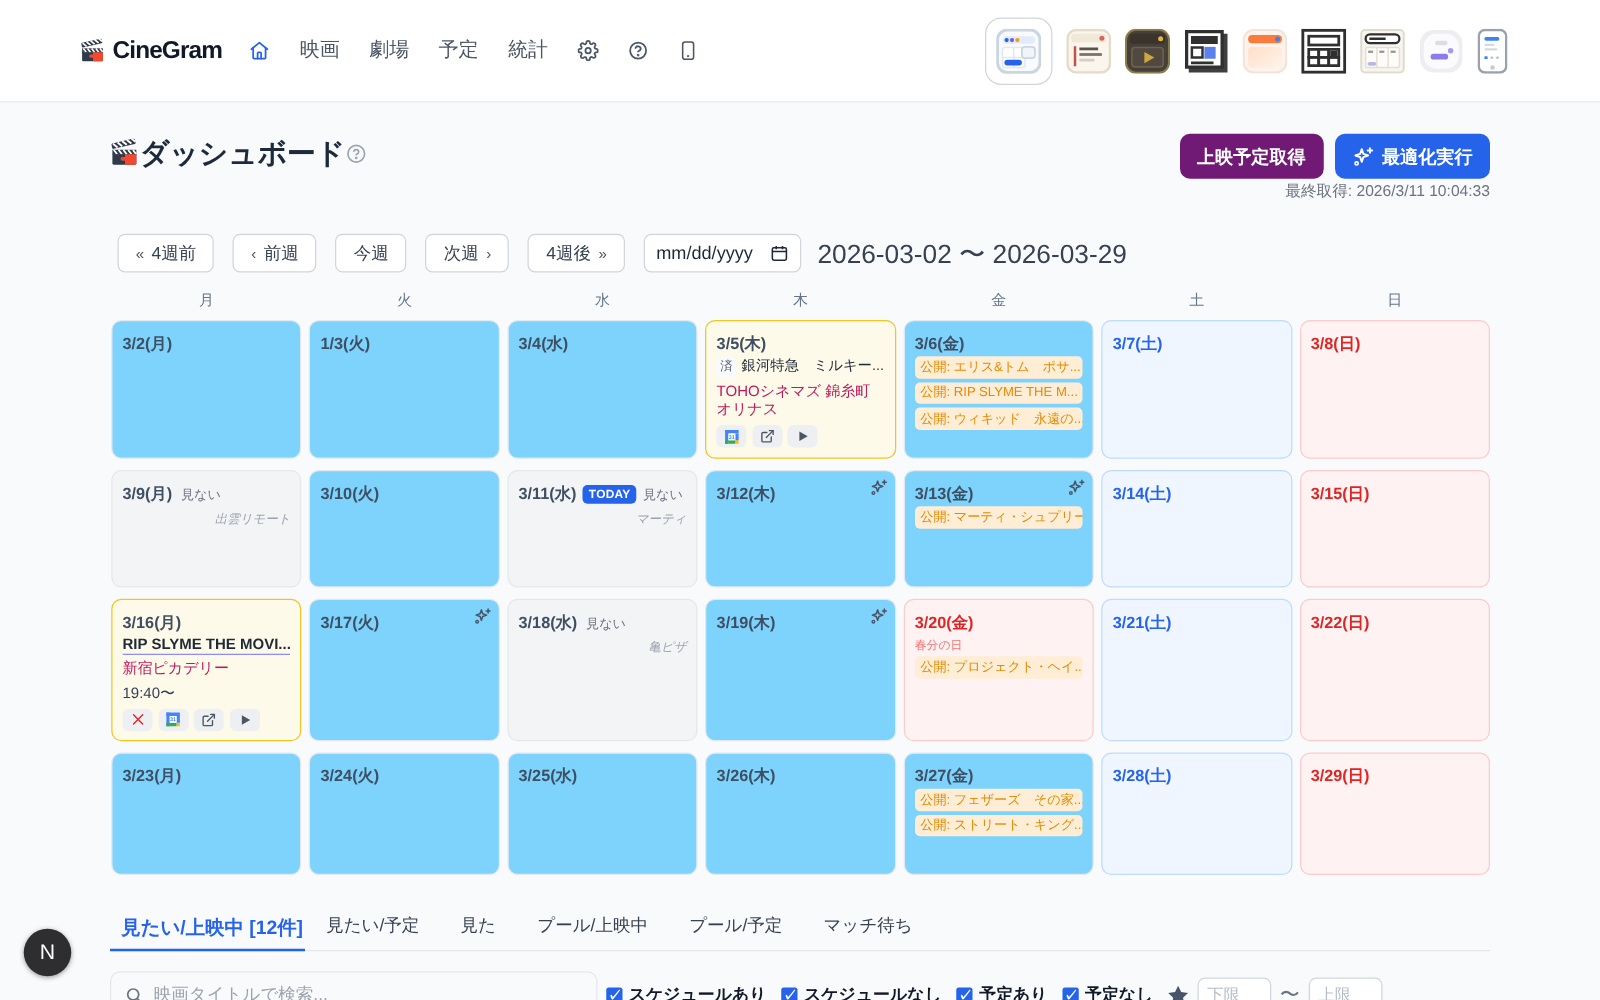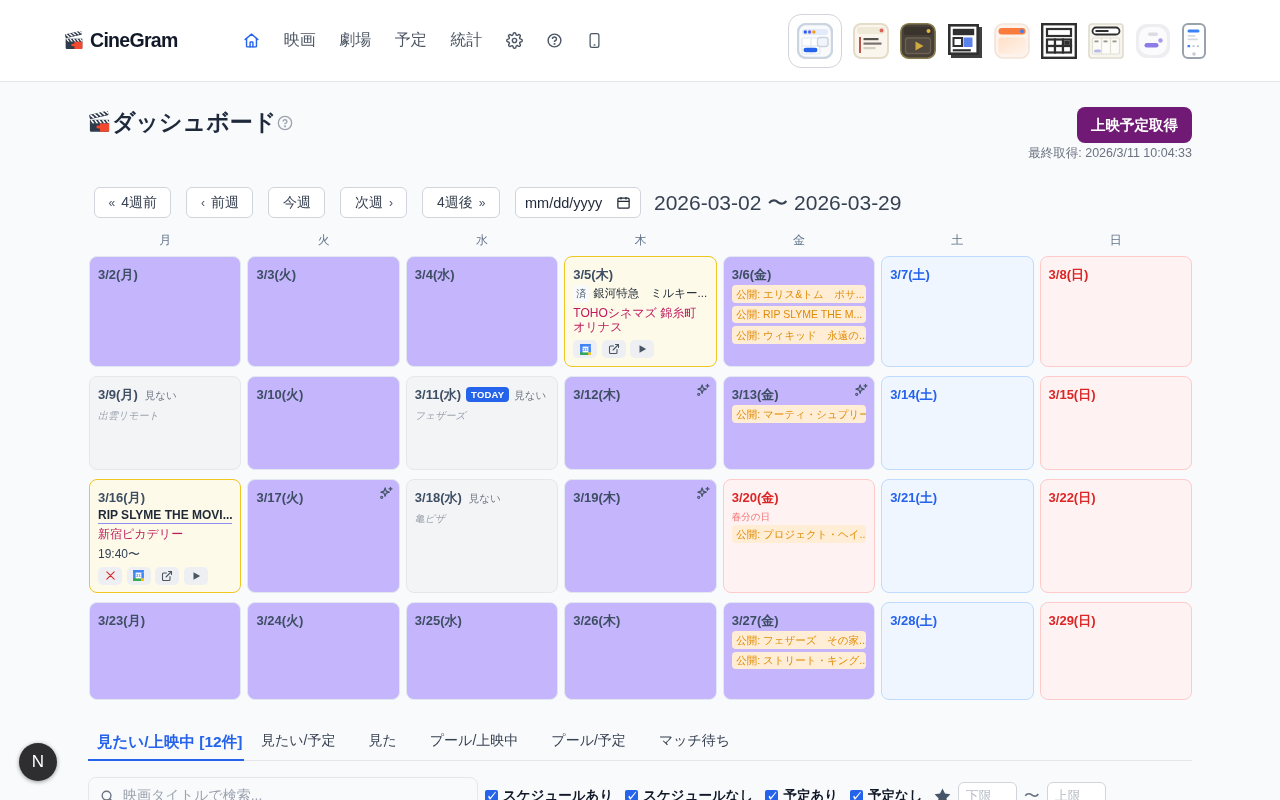--- a/index.html
+++ b/index.html
@@ -1,17 +1,17 @@
 <!DOCTYPE html>
 <html lang="ja"><head>
 <meta charset="utf-8">
 <style>
 * { margin:0; padding:0; box-sizing:border-box; }
 html,body { width:1280px; height:800px; overflow:hidden; background:#f8fafc; font-family:"Liberation Sans",sans-serif; color:#1f2937; }
-.header { height:82px; background:#fff; border-bottom:1px solid #e5e7eb; display:flex; align-items:center; padding:0 64px;gap:44px; }
+.header { height:82px; background:#fff; border-bottom:1px solid #e5e7eb; display:flex; align-items:center; padding:0 64px; }
 .logo { display:flex; align-items:center; gap:6px; }
 .logo .name { font-size:19.5px; font-weight:bold; color:#111827; letter-spacing:-0.7px; }
 .nav { display:flex; align-items:center; margin-left:10px; }
 .nav a { color:#4b5563; font-size:16px; text-decoration:none; margin:0 11.75px; display:flex; align-items:center; }
 .themes { margin-left:auto; display:flex; align-items:center; gap:11px; margin-right:10px; }
 .theme { width:36px; height:36px; display:block; }
 .theme-sel { border:1px solid #d1d5db; background:#fff; border-radius:13px; padding:8px; width:54px; height:54px; }
 .theme-sel .theme { width:36px; height:36px; }
 .main { padding:0 88px; }
 .titlerow { display:flex; align-items:flex-start; margin-top:25px; }
@@ -22,30 +22,30 @@
 .btn.blue { background:#2563eb; gap:7px; }
 .lastfetch { text-align:right; color:#6b7280; font-size:12.5px; margin-top:2px; }
 .weeknav { display:flex; align-items:center; margin-top:25px; gap:15px; margin-left:6px; }
 .wbtn { background:#fff; border:1px solid #d1d5db; border-radius:6px; height:31px; display:flex; align-items:center; justify-content:center; padding:0 13.5px; font-size:14px; color:#374151; gap:6px; }
 .wbtn .chev { font-size:12px; color:#4b5563; }
 .dateinput { background:#fff; border:1px solid #d1d5db; border-radius:6px; height:31px; width:126px; display:flex; align-items:center; padding:0 9px; font-size:14.5px; color:#1f2937; justify-content:space-between; margin-left:0;}
 .daterange { font-size:21px; color:#374151; margin-left:-2px; }
 .calhead { display:grid; grid-template-columns:repeat(7,1fr); gap:6px; margin-top:16px; line-height:13px; margin-left:1px; }
 .calhead div { text-align:center; color:#64748b; font-size:12px; }
 .cal { display:grid; grid-template-columns:repeat(7,1fr); grid-template-rows:111px 94px 114px 98px; gap:9px 6px; margin-top:9px; margin-left:1px; }
-.cell { background:#c4b5fd; border:1px solid #e2e8f0; border-radius:8px; padding:9px 8px 0 8px; font-size:14px; overflow:hidden; position:relative; }
+.cell { background:#7dd3fc; border:1px solid #e2e8f0; border-radius:8px; padding:9px 8px 0 8px; font-size:14px; overflow:hidden; position:relative; }
 .cell .date { font-weight:600; color:#3e4e63; font-size:13px; line-height:13px; display:inline-block; }
 .cell.sat { background:#eff6ff; border-color:#bfdbfe; }
 .cell.sat .date { color:#2563eb; }
 .cell.sun { background:#fef2f2; border-color:#fecaca; }
 .cell.sun .date { color:#dc2626; }
 .cell.skip { background:#f3f4f6; border-color:#e5e7eb; }
 .cell.sel { background:#fdfae9; border-color:#f0c622; }
 .minai { color:#6b7280; font-size:10.5px; font-weight:normal; margin-left:7px; }
-.reason { color:#9ca3af; font-style:italic; font-size:10px; margin-top:7px; line-height:11px; }
+.reason { color:#9ca3af; font-style:italic; font-size:10px; margin-top:7px; line-height:11px;text-align:right; }
 .today { background:#2563eb; color:#fff; font-size:9.5px; font-weight:bold; border-radius:4px; padding:2px 5px; margin-left:5px; display:inline-block; vertical-align:1px; letter-spacing:0.2px;}
 .pub { display:block; background:#ffedd5; color:#e08b05; font-size:10.5px; border-radius:4px; padding:3.5px 4.5px; margin-top:3px; white-space:nowrap; max-width:fit-content; overflow:hidden; line-height:10.5px; }
 .holiday { color:#f87171; font-size:9.5px; margin-top:7px; line-height:10px; }
 .spark { position:absolute; top:6px; right:6px; }
 .mvtitle { font-size:11.5px; color:#1f2937; margin-top:3px; white-space:nowrap; overflow:hidden; line-height:14px; }
 .mvtitle .done { display:inline-block; background:#f8fafc; color:#475569; border-radius:4px; padding:2px 3px; font-size:10px; margin-right:4px; }
 .mvlink { font-weight:bold; color:#1f2937; border-bottom:1.2px solid #8d8df2; padding-bottom:1px; display:inline-block; font-size:12px; }
 .theater { color:#be185d; font-size:12px; margin-top:4px; line-height:13.5px; white-space:nowrap; }
 .timetext { color:#334155; font-size:12px; margin-top:6px; line-height:13px; }
 .cellbtns { display:flex; gap:4.5px; margin-top:6px; }
@@ -223,20 +223,25 @@
         </svg>
       <span>ダッシュボード</span>
       <svg width="16" height="16" viewBox="0 0 24 24" fill="none" stroke="#9ca3af" stroke-width="2" stroke-linecap="round">
           <circle cx="12" cy="12" r="10"></circle>
           <path d="M9.1 9a3 3 0 0 1 5.8 1c0 2-3 3-3 3"></path>
           <circle cx="12" cy="17" r="0.6" fill="#9ca3af"></circle>
         </svg>
     </div>
     <div class="btns">
       <div class="btn purple">上映予定取得</div>
+      <div class="btn blue"><svg width="17" height="17" viewBox="0 0 14 14" fill="none" stroke="#fff" stroke-width="1.25" stroke-linejoin="round" stroke-linecap="round">
+            <path d="M6.1 1.9 L7.15 5.05 L10.3 6.1 L7.15 7.15 L6.1 10.3 L5.05 7.15 L1.9 6.1 L5.05 5.05 Z"></path>
+            <path d="M11.5 1.3 v3 M10 2.8 h3"></path>
+            <circle cx="2.7" cy="11.3" r="1.05" stroke-width="1.1"></circle>
+          </svg>最適化実行</div>
     </div>
   </div>
   <div class="lastfetch">最終取得: 2026/3/11 10:04:33</div>
 
   <div class="weeknav">
     <div class="wbtn"><span class="chev">«</span> 4週前</div>
     <div class="wbtn"><span class="chev">‹</span> 前週</div>
     <div class="wbtn">今週</div>
     <div class="wbtn">次週 <span class="chev">›</span></div>
     <div class="wbtn">4週後 <span class="chev">»</span></div>
@@ -256,21 +261,21 @@
       <div>水</div>
       <div>木</div>
       <div>金</div>
       <div>土</div>
       <div>日</div>
     </div>
 
   <div class="cal">
 
     <div class="cell"><span class="date">3/2(月)</span></div>
-    <div class="cell"><span class="date">3/3(火)</span></div>
+    <div class="cell"><span class="date">1/3(火)</span></div>
     <div class="cell"><span class="date">3/4(水)</span></div>
     <div class="cell sel"><span class="date">3/5(木)</span>
       <div class="mvtitle"><span class="done">済</span>銀河特急　ミルキー...</div>
       <div class="theater">TOHOシネマズ 錦糸町<br>オリナス</div>
       <div class="cellbtns">
         <div class="cbtn">
             <svg width="13" height="13" viewBox="0 0 24 24">
               <rect x="2" y="2" width="20" height="20" rx="2.5" fill="#fff"></rect>
               <path d="M2 2h20v5H2z" fill="#4285f4"></path>
               <path d="M2 2h5v20H2z" fill="#4285f4"></path>
@@ -302,21 +307,21 @@
       <div class="pub">公開: ウィキッド　永遠の...</div>
     </div>
     <div class="cell sat"><span class="date">3/7(土)</span></div>
     <div class="cell sun"><span class="date">3/8(日)</span></div>
 
     <div class="cell skip"><span class="date">3/9(月)</span><span class="minai">見ない</span>
       <div class="reason">出雲リモート</div>
     </div>
     <div class="cell"><span class="date">3/10(火)</span></div>
     <div class="cell skip" style="white-space:nowrap"><span class="date">3/11(水)</span><span class="today">TODAY</span><span class="minai" style="margin-left:5px">見ない</span>
-      <div class="reason">フェザーズ</div>
+      <div class="reason">マーティ</div>
     </div>
     <div class="cell"><span class="date">3/12(木)</span>
       <svg class="spark" width="14" height="14" viewBox="0 0 14 14" fill="none" stroke="#475569" stroke-width="1.25" stroke-linejoin="round" stroke-linecap="round">
           <path d="M6.1 1.9 L7.15 5.05 L10.3 6.1 L7.15 7.15 L6.1 10.3 L5.05 7.15 L1.9 6.1 L5.05 5.05 Z"></path>
           <path d="M11.5 1.3 v3 M10 2.8 h3"></path>
           <circle cx="2.7" cy="11.3" r="1.05" stroke-width="1.1"></circle>
         </svg>
     </div>
     <div class="cell"><span class="date">3/13(金)</span>
       <svg class="spark" width="14" height="14" viewBox="0 0 14 14" fill="none" stroke="#475569" stroke-width="1.25" stroke-linejoin="round" stroke-linecap="round">

